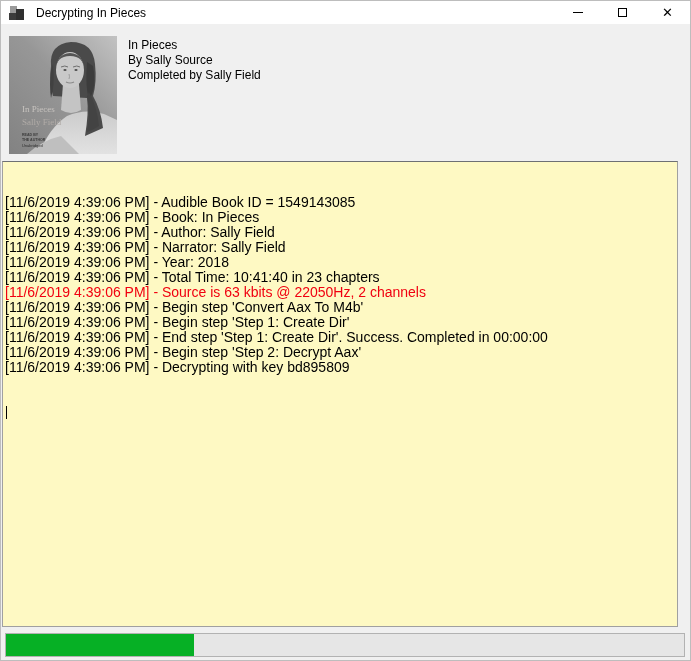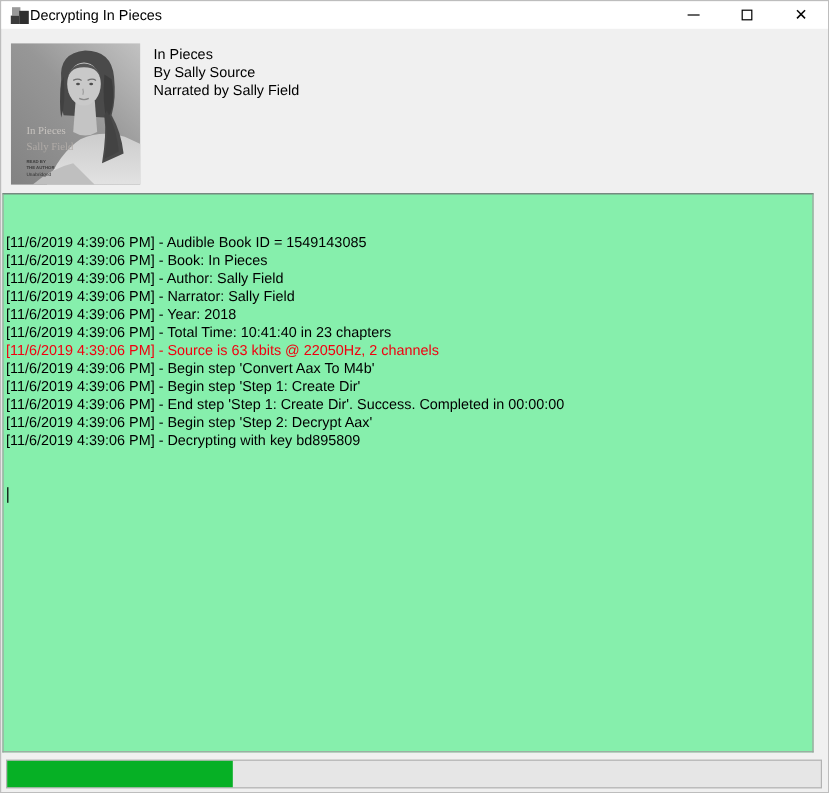--- a/index.html
+++ b/index.html
@@ -11,34 +11,34 @@
   }
   
   .titlebar{
     position:absolute;left:0;top:0;width:100%;height:23px;background:#ffffff;
     display:flex;align-items:center;
   }
   .app-icon{position:relative;width:16px;height:16px;margin-left:8px;flex:0 0 auto;}
   .app-icon .sq1{position:absolute;left:1px;top:1px;width:7px;height:7px;background:#9a9a9a;}
   .app-icon .sq2{position:absolute;left:0px;top:8px;width:7px;height:7px;background:#3c3c3c;}
   .app-icon .sq3{position:absolute;left:7px;top:4px;width:8px;height:11px;background:#2f2f2f;}
-  .title-text{margin-left:0;font-size:12px;color:#000;white-space:nowrap;}
+  .title-text{margin-left:11px;font-size:12px;color:#000;white-space:nowrap;}
   .win-controls{margin-left:auto;display:flex;height:100%;}
   .win-btn{width:45px;height:100%;display:flex;align-items:center;justify-content:center;cursor:default;}
   .glyph-min{width:10px;height:0;border-top:1px solid #000;}
   .glyph-max{width:9px;height:9px;border:1px solid #000;}
   .glyph-close{font-size:13px;line-height:13px;color:#000;}
   
   .cover{position:absolute;left:8px;top:35px;width:108px;height:118px;}
   .meta{position:absolute;left:127px;top:37px;font-size:12px;color:#000;line-height:15px;}
   
   .logbox{
-    position:absolute;left:1px;top:160px;width:676px;height:466px;background:#86efac;
+    position:absolute;left:1px;top:160px;width:676px;height:466px;background:#fef9c3;
     border:1px solid #a0a0a0;border-top-color:#6e7073;
-    font-size:12px;line-height:15px;color:#000;
+    font-size:14px;line-height:15px;color:#000;
     padding:3px 2px 0 2px;overflow:hidden;white-space:pre;
   }
   .log-line{height:15px;}
   .caret-line{height:15px;display:flex;align-items:center;}
   .caret{display:inline-block;width:1px;height:13px;background:#000;margin-left:1px;}
   
   .progress{
     position:absolute;left:4px;top:632px;width:680px;height:24px;
     background:#e6e6e6;border:1px solid #b2b2b2;
   }
@@ -109,21 +109,21 @@
       <text x="13" y="89" font-family="Liberation Serif, DejaVu Serif, serif" font-size="9" fill="#b0aba7">Sally Field</text>
       <text x="13" y="100" font-family="Liberation Sans, sans-serif" font-size="3.6" fill="#3b3b3b" font-weight="bold">READ BY</text>
       <text x="13" y="104.5" font-family="Liberation Sans, sans-serif" font-size="3.6" fill="#3b3b3b" font-weight="bold">THE AUTHOR</text>
       <text x="13" y="111" font-family="Liberation Sans, sans-serif" font-size="4" fill="#2e2e2e">Unabridged</text>
     </svg>
   </div>
 
   <div class="meta">
     <div>In Pieces</div>
     <div>By Sally Source</div>
-    <div>Narrated by Sally Field</div>
+    <div>Completed by Sally Field</div>
   </div>
 
   <div class="logbox">
     <div class="log-line" style="color: rgb(0, 0, 0);"><span>[11/6/2019 4:39:06 PM] - Audible Book ID = 1549143085</span></div><div class="log-line" style="color: rgb(0, 0, 0);"><span>[11/6/2019 4:39:06 PM] - Book: In Pieces</span></div><div class="log-line" style="color: rgb(0, 0, 0);"><span>[11/6/2019 4:39:06 PM] - Author: Sally Field</span></div><div class="log-line" style="color: rgb(0, 0, 0);"><span>[11/6/2019 4:39:06 PM] - Narrator: Sally Field</span></div><div class="log-line" style="color: rgb(0, 0, 0);"><span>[11/6/2019 4:39:06 PM] - Year: 2018</span></div><div class="log-line" style="color: rgb(0, 0, 0);"><span>[11/6/2019 4:39:06 PM] - Total Time: 10:41:40 in 23 chapters</span></div><div class="log-line" style="color: rgb(240, 0, 16);"><span>[11/6/2019 4:39:06 PM] - Source is 63 kbits @ 22050Hz, 2 channels</span></div><div class="log-line" style="color: rgb(0, 0, 0);"><span>[11/6/2019 4:39:06 PM] - Begin step 'Convert Aax To M4b'</span></div><div class="log-line" style="color: rgb(0, 0, 0);"><span>[11/6/2019 4:39:06 PM] - Begin step 'Step 1: Create Dir'</span></div><div class="log-line" style="color: rgb(0, 0, 0);"><span>[11/6/2019 4:39:06 PM] - End step 'Step 1: Create Dir'. Success. Completed in 00:00:00</span></div><div class="log-line" style="color: rgb(0, 0, 0);"><span>[11/6/2019 4:39:06 PM] - Begin step 'Step 2: Decrypt Aax'</span></div><div class="log-line" style="color: rgb(0, 0, 0);"><span>[11/6/2019 4:39:06 PM] - Decrypting with key bd895809</span></div>
     <div class="caret-line">
       <span class="caret"></span>
     </div>
   </div>
 
   <div class="progress" style="background: rgb(230, 230, 230);">

